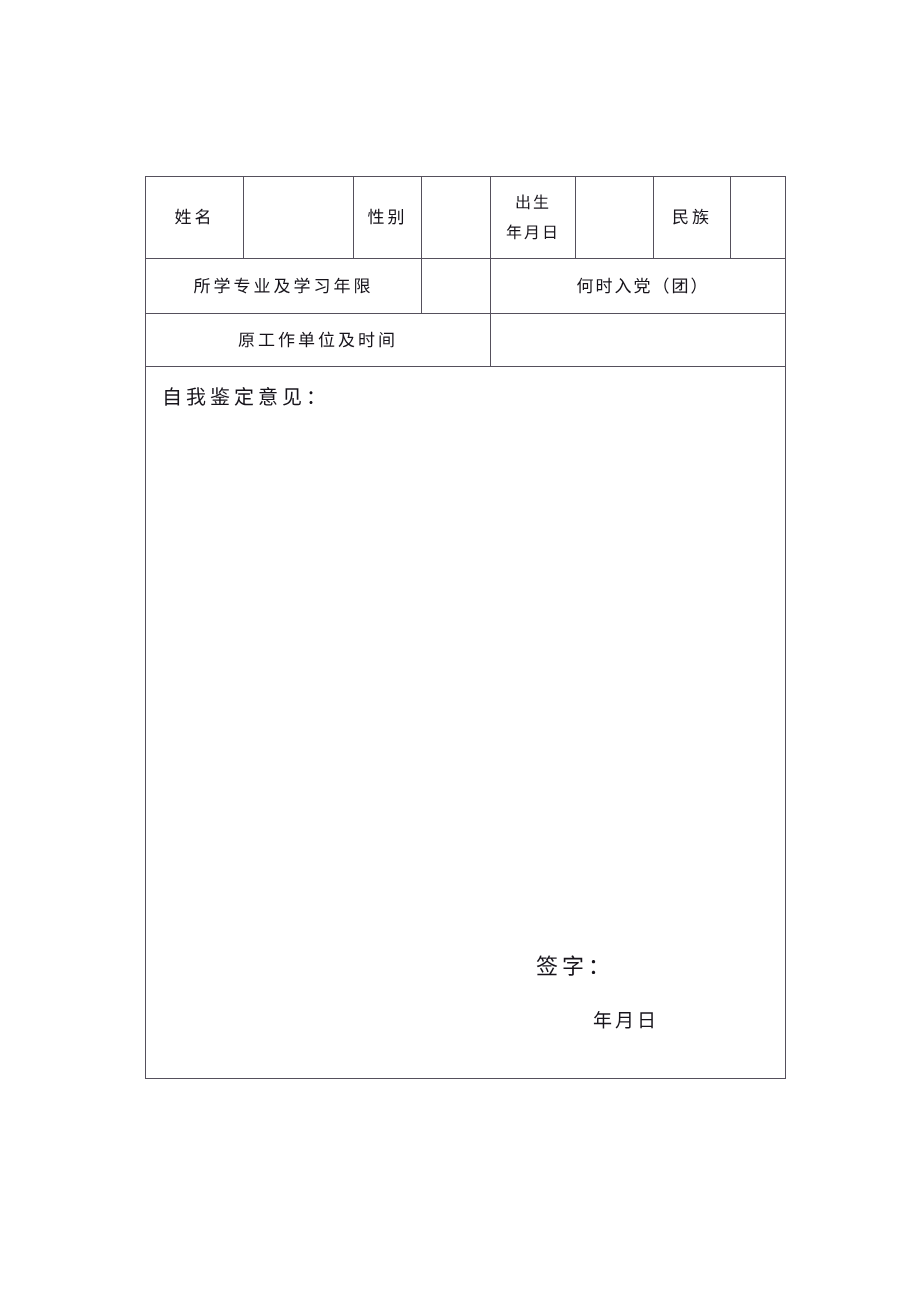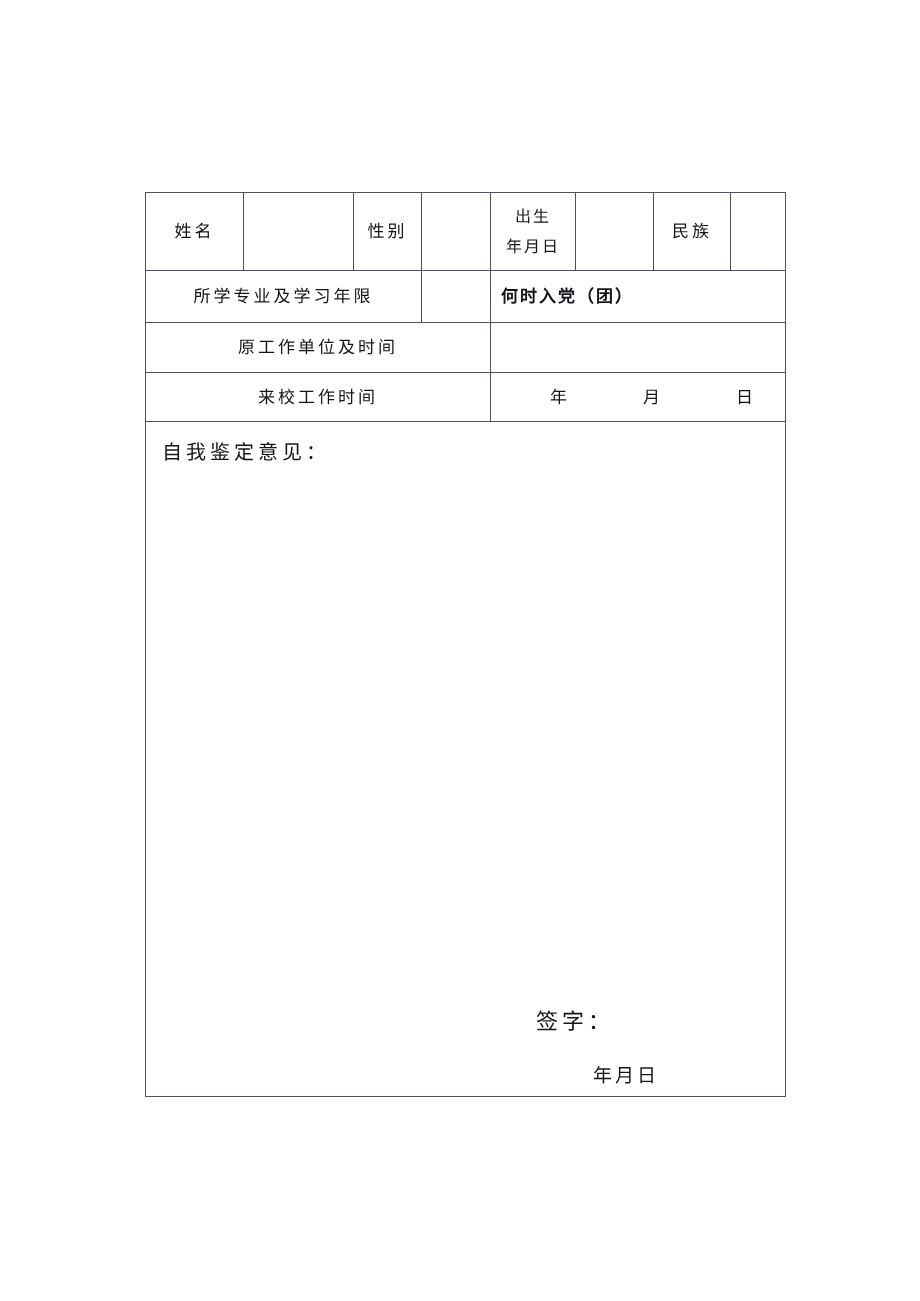--- a/index.html
+++ b/index.html
@@ -17,21 +17,21 @@
     width: 920px;
     height: 1301px;
     background: #ffffff;
     overflow: hidden;
   }
 
   
   #form-table {
     position: absolute;
     left: 145px;
-    top: 192px;
+    top: 176px;
     width: 640px;
     height: 903px;
     border-collapse: collapse;
     table-layout: fixed;
   }
   #form-table td {
     border: 1px solid #55505c;
     padding: 0;
     vertical-align: middle;
     text-align: center;
@@ -48,24 +48,23 @@
   .r3 { height: 50px; margin-top: 44px; }
   .r4 { height: 49px; }
   .r5 { height: 674px; }
 
   
   .cell-label {
     display: block;
     text-align: center;
   }
   .label-left {
-    text-align: left;
+    text-align: center;
     padding-left: 10px;
     letter-spacing: 2px;
-    font-weight: bold;
   }
   .two-line {
     display: block;
     line-height: 1.85;
     font-size: 16px;
     letter-spacing: 2px;
     font-family: Liberation Serif, serif;
   }
   .two-line span { display: block; }
 
@@ -168,32 +167,20 @@
         </td>
       </tr>
 
       <tr class="r3">
         <td colspan="4">
           <span class="cell-label">原工作单位及时间</span>
         </td>
         <td colspan="4" class="blank-cell"></td>
       </tr>
 
-      <tr class="r4">
-        <td colspan="4">
-          <span class="cell-label">来校工作时间</span>
-        </td>
-        <td colspan="4">
-          <div class="date-tokens">
-            <span>年</span>
-            <span>月</span>
-            <span>日</span>
-          </div>
-        </td>
-      </tr>
 
       <tr class="r5">
         <td colspan="8" class="bigcell">
           <div id="memo-area">
             <div id="memo-title">自我鉴定意见：</div>
             <div id="signature-line">签字：</div>
             <div id="signature-date">年月日</div>
           </div>
         </td>
       </tr>

